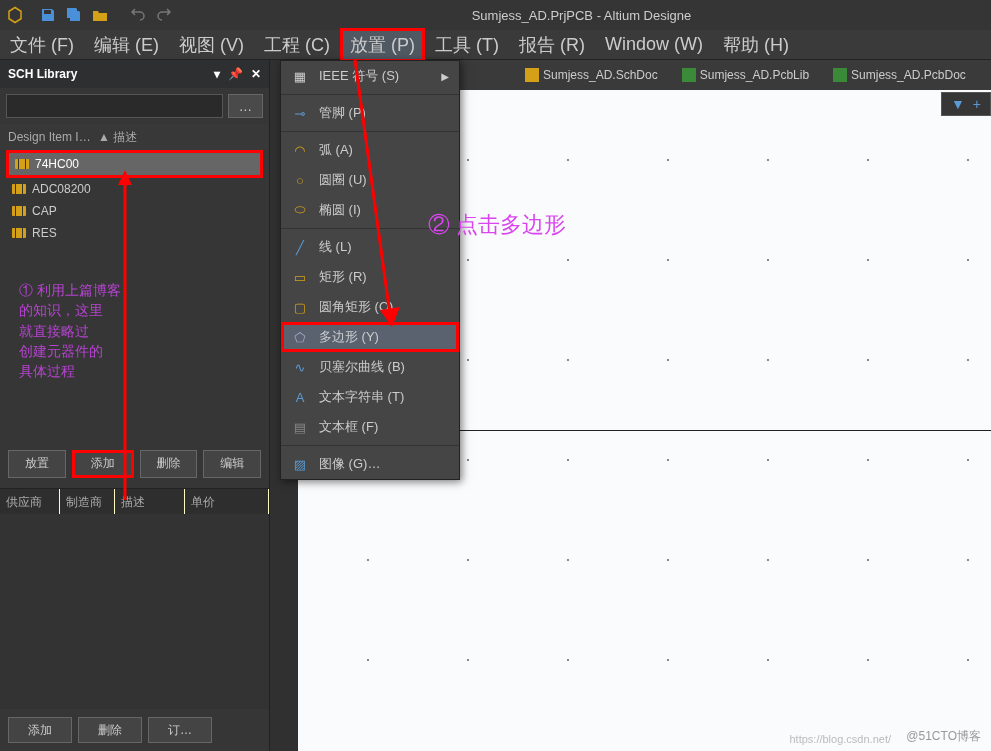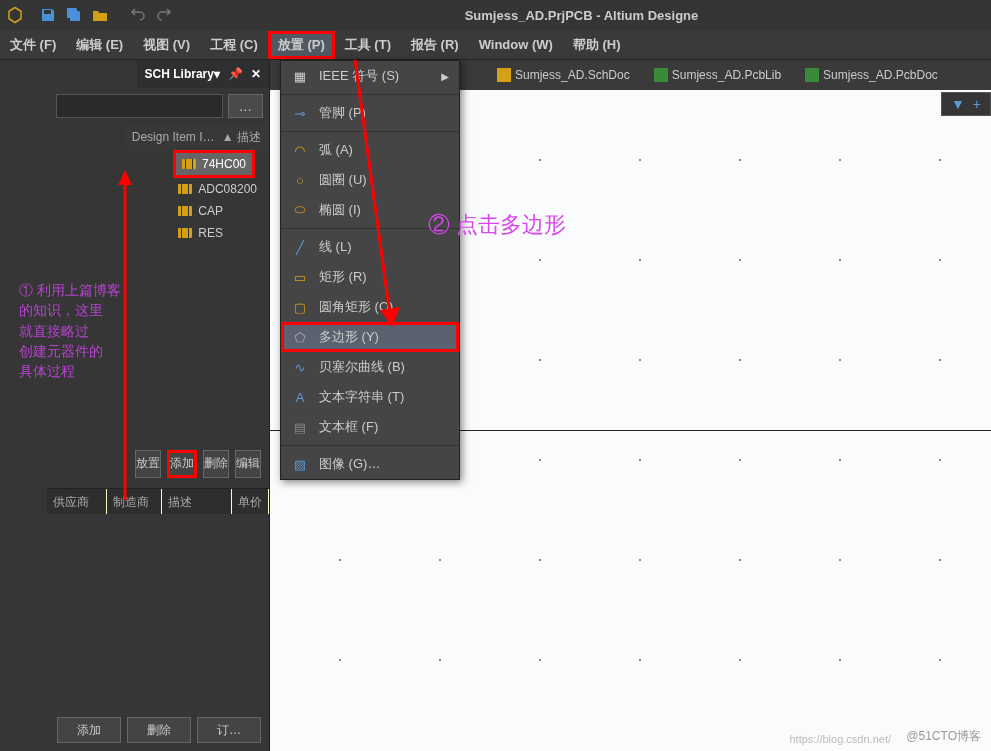--- a/index.html
+++ b/index.html
@@ -1,56 +1,56 @@
 <!DOCTYPE html>
 <html><head>
 <meta charset="utf-8">
 <style>
 * { box-sizing: border-box; margin: 0; padding: 0; font-family: "Microsoft YaHei", Arial, sans-serif; }
 body { background: #303030; color: #ccc; width: 991px; height: 751px; overflow: hidden; position: relative; }
 
 .titlebar { height: 30px; background: #353535; display: flex; align-items: center; padding: 0 5px; }
 .titlebar .logo { width: 20px; height: 20px; margin-right: 10px; display:flex; align-items:center; justify-content:center;}
 .titlebar .tbicon { width: 16px; height: 16px; margin: 0 5px; cursor: pointer; fill: #999; }
-.titlebar .title { flex: 1; text-align: center; color: #ccc; font-size: 13px; font-weight: bold; }
+.titlebar .title { flex: 1; text-align: center; color: #ccc; font-size: 13px; }
 
 .menubar { height: 30px; background: #3a3a3a; display: flex; align-items: center; border-bottom: 1px solid #222;}
-.menubar .menuitem { padding: 5px 10px; font-size: 13px; cursor: pointer; font-weight: bold; }
+.menubar .menuitem { padding: 5px 10px; font-size: 18px; cursor: pointer; }
 .menubar .menuitem.active { background: #505862; border: 3px solid red; padding: 2px 7px;}
 
 .main { display: flex; position: relative; height: calc(751px - 60px); }
 
-.panel-left { width: 270px; background: #363636; display: flex; flex-direction: column; border-right: 1px solid #222; align-items: flex-end;}
+.panel-left { width: 270px; background: #363636; display: flex; flex-direction: column; border-right: 1px solid #222;}
 .panel-header { height: 28px; background: #2e2f30; color: #fff; font-size: 12px; font-weight: bold; display: flex; align-items: center; padding: 0 8px; justify-content: space-between;}
 .panel-header .pins { display:flex; gap:8px; align-items:center;}
 .panel-search { padding: 6px; display: flex; gap: 5px; }
 .panel-search input { flex: 1; background: #2a2a2a; border: 1px solid #555; height: 24px; color: #ccc; padding: 0 5px; font-size:12px;}
 .panel-search button { width: 35px; height: 24px; background: #4a4a4a; border: 1px solid #666; color: #ccc; cursor:pointer;}
 
 .grid-header { display: flex; padding: 0 8px; height: 26px; align-items:center; background:#383838; font-size: 12px; color:#aaa;}
 .grid-header .col1 { width: 90px; }
 
-.list { flex: 0 0 auto; border: 3px solid red; margin: 0 14px;}
+.list { flex: 0 0 auto; border: 3px solid red; margin: 0 6px;}
 .list-item { height: 22px; display: flex; align-items: center; padding: 0 6px; font-size: 12px; cursor: pointer; }
 .list-item.selected { background: #666; color: #fff; }
 .list-item .cicon { width: 14px; height: 10px; margin-right: 6px; background: linear-gradient(to right, #d4a017 0%, #d4a017 20%, #333 20%, #333 30%, #d4a017 30%, #d4a017 70%, #333 70%, #333 80%, #d4a017 80%); border-radius:1px;}
 .rest-items { margin: 0 6px;}
 
 .btn-row { display: flex; gap: 6px; padding: 10px 8px; }
 .btn-row button { flex: 1; height: 28px; background: #444; border: 1px solid #666; color: #ccc; font-size: 12px; cursor:pointer;}
 .btn-row button.hl { border: 3px solid red; }
 
 .supplier-hdr { display: flex; background: #2e2e2e; height: 26px; font-size: 12px; color:#aaa; border-top:1px solid #222;}
 .supplier-hdr div { padding: 5px 6px; border-right:1px solid #fef9c3;}
 .supplier-body { flex:1; background:#333;}
 
 .btn-row2 { display: flex; gap: 6px; padding: 8px; }
 .btn-row2 button { width: 64px; height: 26px; background: #444; border: 1px solid #666; color: #ccc; font-size: 12px; cursor:pointer;}
 
-.workarea { flex: 1; background: #d946ef; position: relative; }
+.workarea { flex: 1; background: #d946ef; position: relative; margin-left: 28px; }
 .doctabs { height: 30px; background: #3a3a3a; display:flex; align-items:center; padding:0 8px; gap:14px; font-size:12px;}
 .doctabs .tab { display:flex; align-items:center; gap:4px; cursor:pointer; padding:3px 5px; color:#ccc;}
 .doctabs .tab .dicon{width:14px;height:14px;}
 .canvas { position: absolute; top: 30px; left:0; right:0; bottom:0; background: #fafbfc; }
 .dots { position:absolute; inset:0; background-image: radial-gradient(#888 1px, transparent 1px); background-size: 100px 100px; background-position: 20px 20px;}
 .bigline { position:absolute; top:340px; left:0; right:0; height:1px; background:#222;}
 .filterbtn { position:absolute; top:32px; right:0; width:50px; height:24px; background:#363636; border:1px solid #555; color:#5a9bd5; display:flex;align-items:center;justify-content:center; gap:8px; font-size:14px;}
 
 .dropdown { position: absolute; left: 280px; top: 60px; width: 180px; background: #454545; border: 1px solid #222; box-shadow: 2px 2px 8px rgba(0,0,0,0.5); z-index: 100;}
 .dropdown .mi { height: 30px; display: flex; align-items: center; padding: 0 10px; font-size: 13px; cursor: pointer; gap:10px;}

